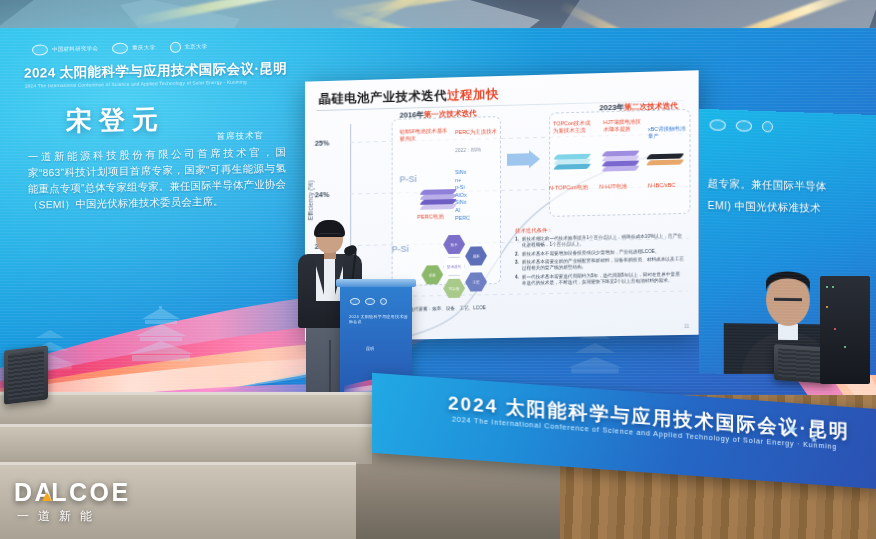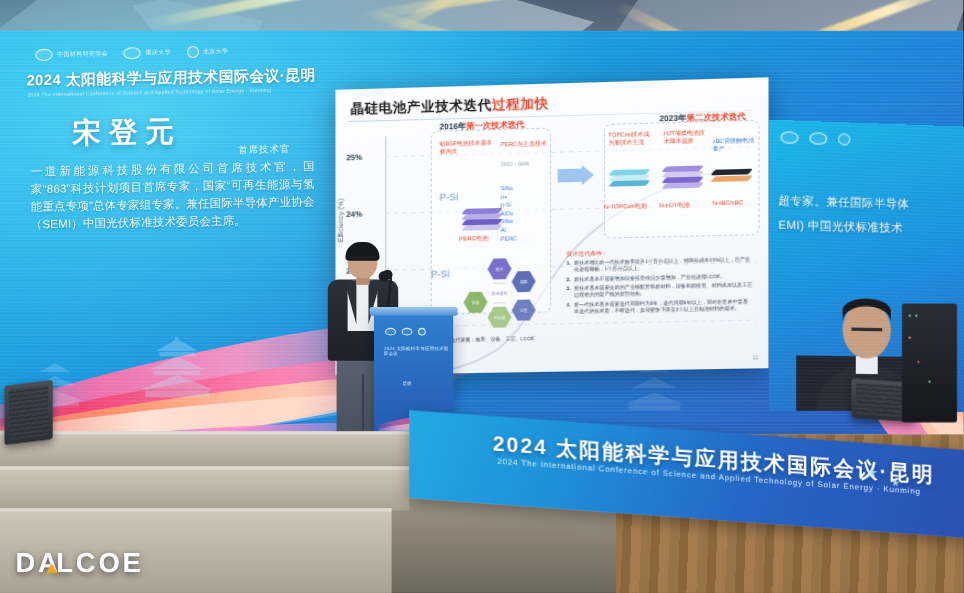--- a/index.html
+++ b/index.html
@@ -537,15 +537,16 @@
     <div class="fb-star" style="left:438px;top:30px;font-size:9px;">★</div>
   </div>
 
   <div class="wm">
     <div class="wm-main">
       <span>D</span>
         <span>A</span>
         <span class="wm-tri"></span>
         <span>LCOE</span>
     </div>
+    <div class="wm-sub">一道新能</div>
   </div>
 
 </div>
 
 </body></html>

